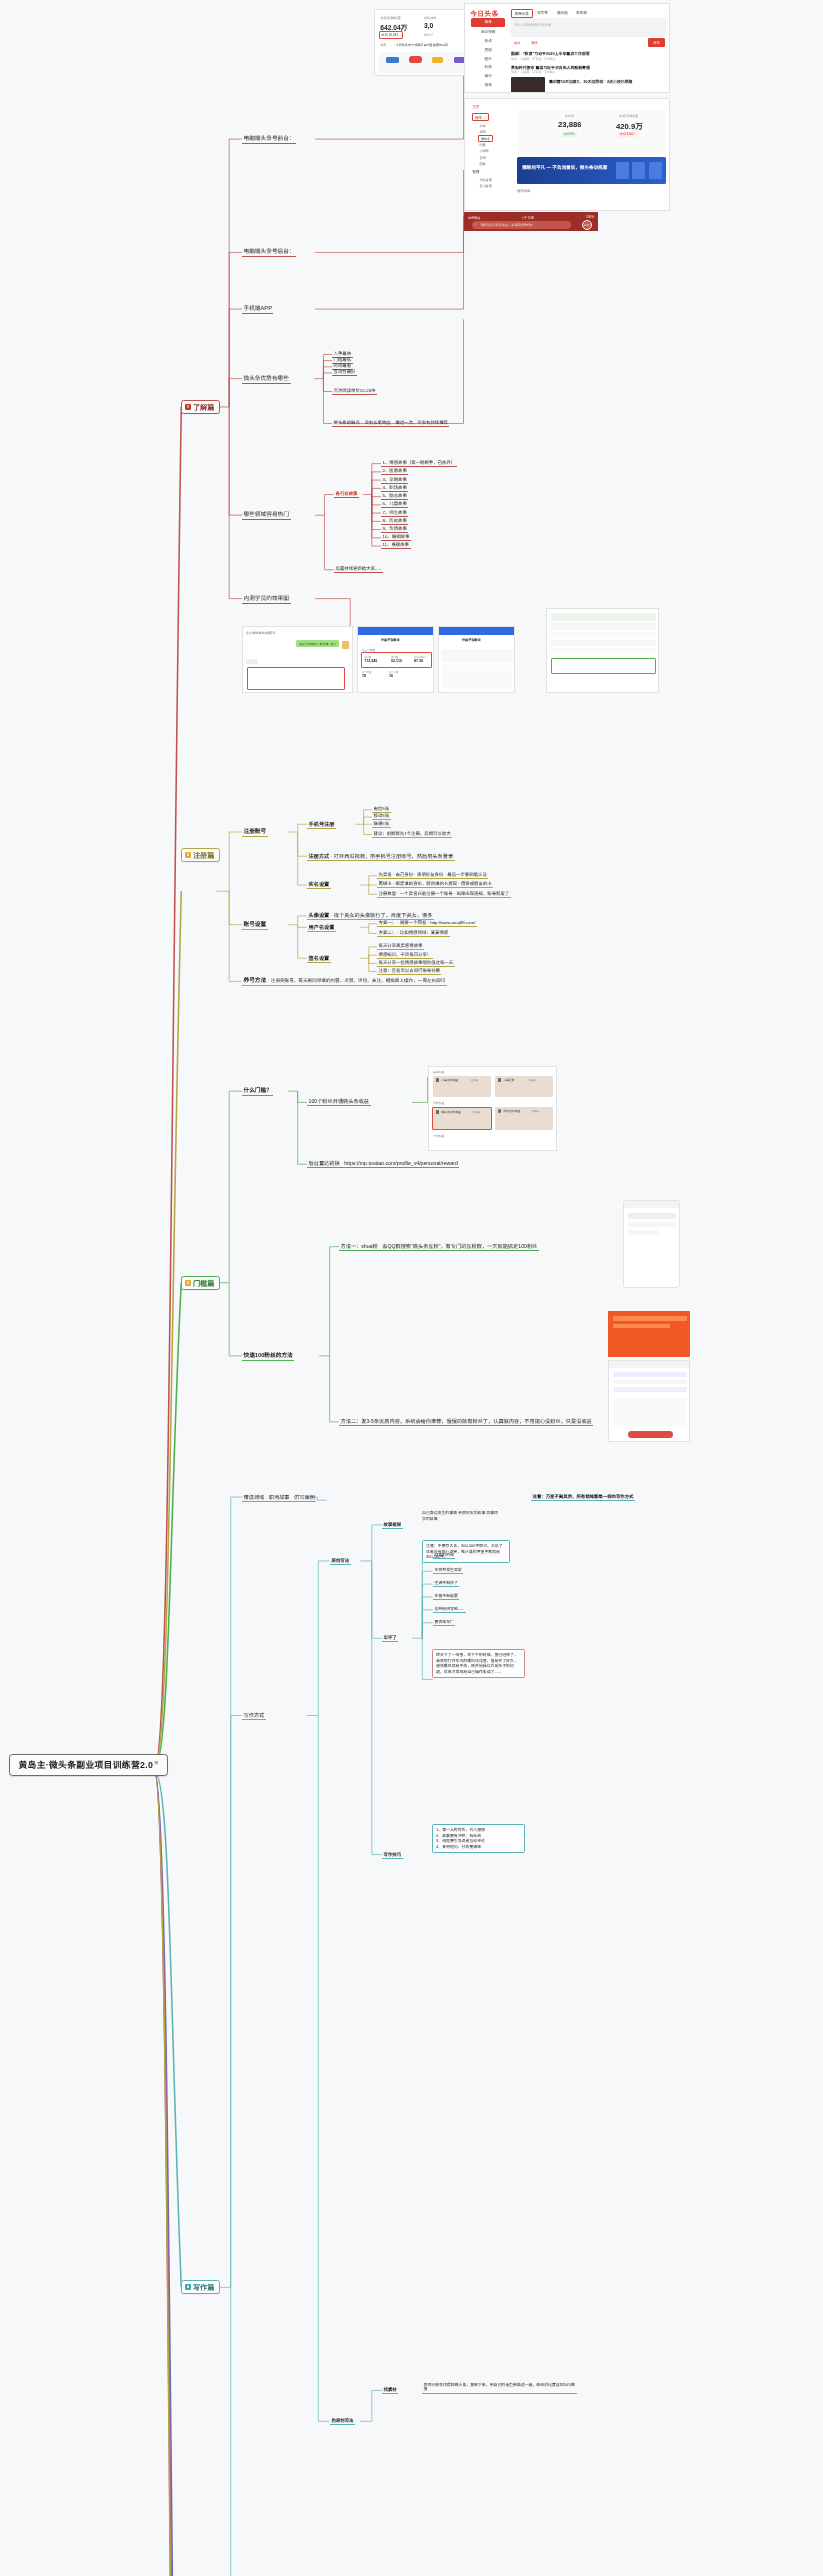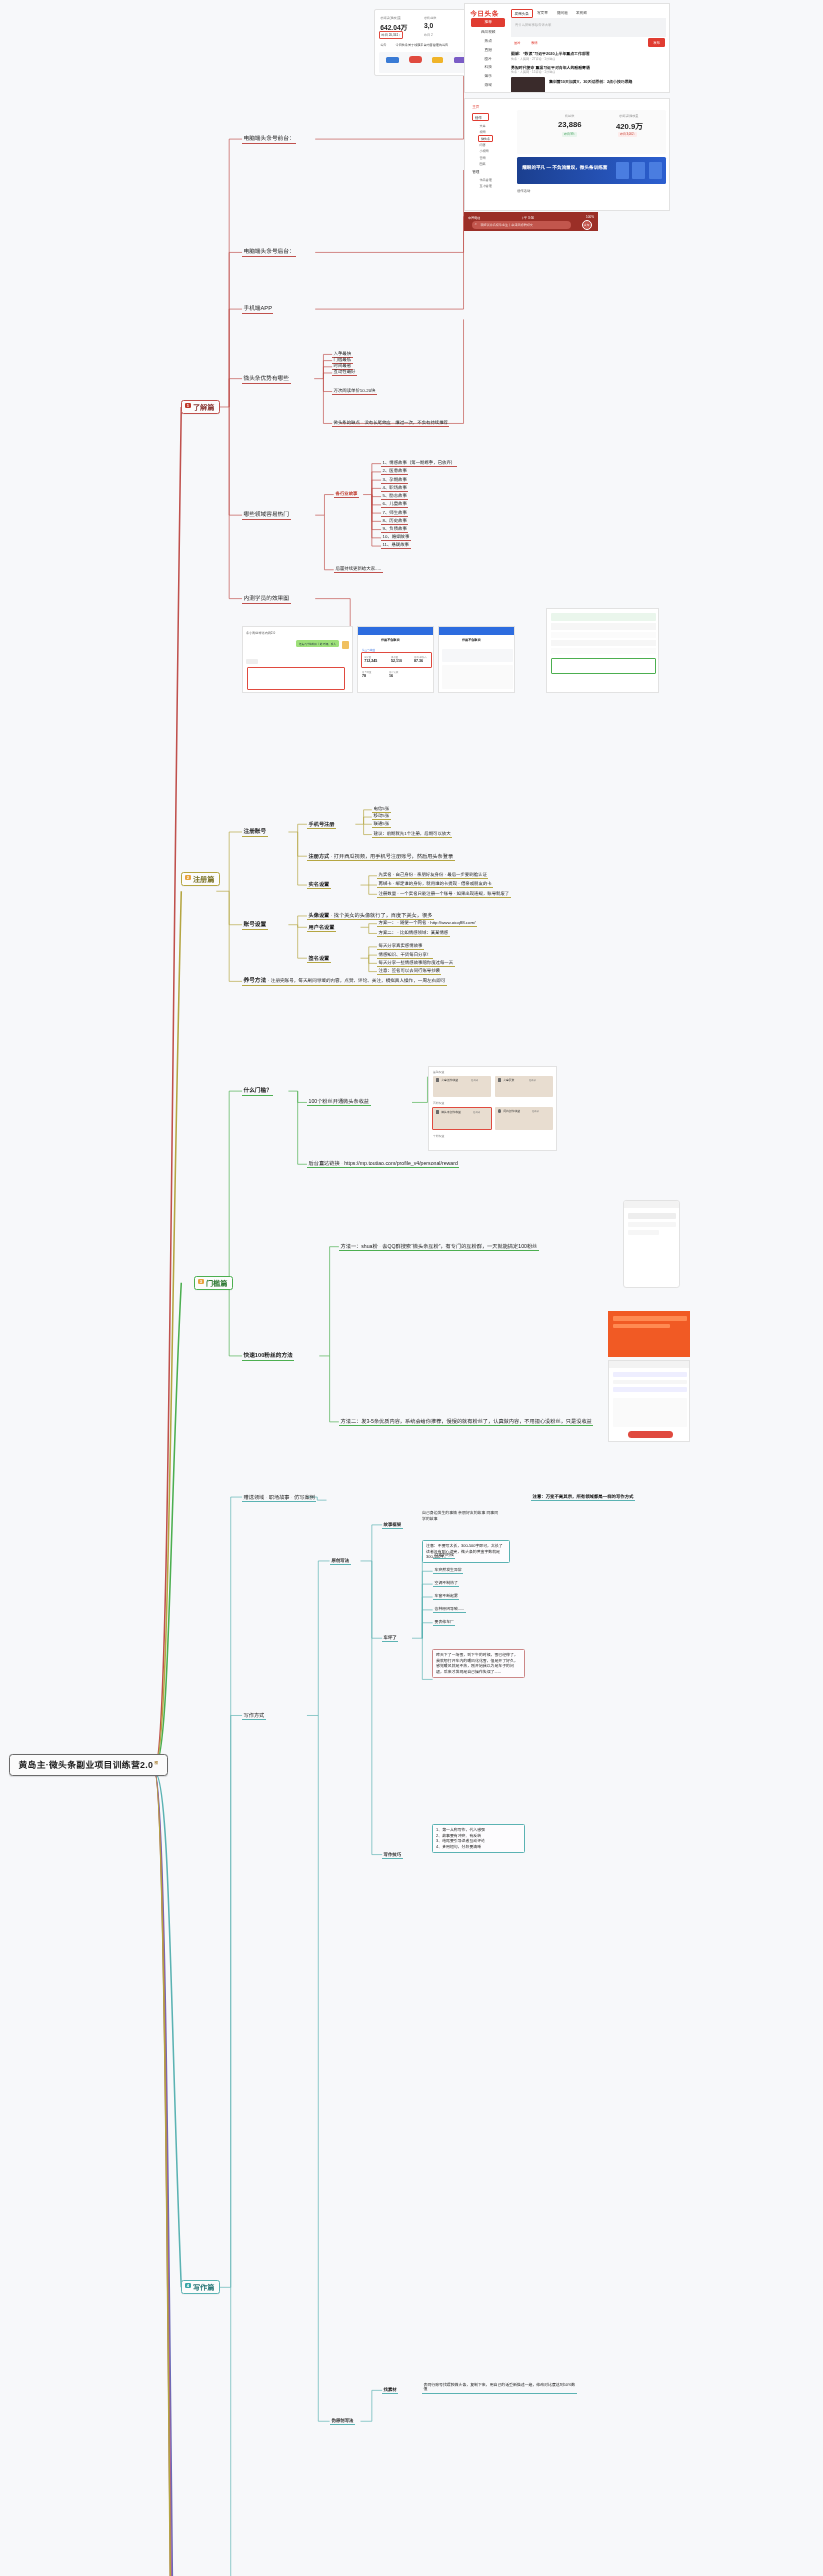--- a/index.html
+++ b/index.html
@@ -48,20 +48,21 @@
 
   
   .lv1 {
     border: 0.8px solid;
     border-radius: 2.6px;
     background: #fcfcfc;
     padding: 1.5px 4.6px 1.5px 3.1px;
     font-size: 7.2px;
     font-weight: bold;
     display: flex;
+    align-items: center;
     gap: 2.1px;
     box-shadow: 0 0.5px 0.5px rgba(0,0,0,.06);
   }
   .lv1 .num {
     display: inline-block;
     min-width: 5.7px; height: 5.7px;
     line-height: 5.7px;
     text-align: center;
     border-radius: 1.3px;
     color: #fff;
@@ -411,21 +412,21 @@
 
   <div class="shot" style="left:546px; top:608px; width:113px; height:85px;">
     <div style="position:absolute;left:4.1px;top:4.1px;width:105px;height:8.2px;background:#eaf6ec;border-radius:1px;"></div>
     <div style="position:absolute;left:4.1px;top:14.4px;width:105px;height:6.2px;background:#f6f6f6;"></div>
     <div style="position:absolute;left:4.1px;top:23px;width:105px;height:6.2px;background:#fbfbfb;"></div>
     <div style="position:absolute;left:4.1px;top:31px;width:105px;height:6.2px;background:#f6f6f6;"></div>
     <div style="position:absolute;left:4.1px;top:39px;width:105px;height:6.2px;background:#fbfbfb;"></div>
     <div style="position:absolute;left:4.1px;top:49px;width:105px;height:15.5px;border:0.7px solid #4caf50;border-radius:1px;"></div>
   </div>
 
-  <div class="node lv1" style="left:181px; top:872px; border-color:#b5a642; color:#7a7228;">
+  <div class="node lv1" style="left:181px; top:848px; border-color:#b5a642; color:#7a7228;">
     <span class="num" style="background:#e8a33d;">2</span>
     <span>注册篇</span>
   </div>
 
   <div class="node tn b" style="left:242px; top:827px; border-color:#b5a642;">注册账号</div>
   <div class="node tn s b" style="left:307px; top:820px; border-color:#b5a642;">手机号注册</div>
   <div class="node tn xs" style="left:372px; top:805px; border-color:#b5a642;">电信5张</div>
   <div class="node tn xs" style="left:372px; top:812px; border-color:#b5a642;">移动5张</div>
   <div class="node tn xs" style="left:372px; top:820px; border-color:#b5a642;">联通5张</div>
   <div class="node tn xs" style="left:372px; top:830px; border-color:#b5a642;">建议：前期就先1个注册，后期可以放大</div>
@@ -447,21 +448,21 @@
   <div class="node tn s b" style="left:307px; top:954px; border-color:#b5a642;">签名设置</div>
   <div class="node tn xs" style="left:377px; top:942px; border-color:#b5a642;">每天分享真实感情故事</div>
   <div class="node tn xs" style="left:377px; top:951px; border-color:#b5a642;">情感知识、干货每日分享！</div>
   <div class="node tn xs" style="left:377px; top:959px; border-color:#b5a642;">每天分享一些情感故事陪你度过每一天</div>
   <div class="node tn xs" style="left:377px; top:967px; border-color:#b5a642;">注意：签名可以去同行账号抄袭</div>
 
   <div class="node tn b" style="left:242px; top:976px; border-color:#b5a642;">
     <span>养号方法</span><span class="dot">·</span><span style="font-weight:normal;font-size:4.6px;">注册完账号，每天刷同领域的内容，点赞、评论、关注，模拟真人操作，一周左右即可</span>
   </div>
 
-  <div class="node lv1" style="left:194px; top:1276px; border-color:#4caf50; color:#2f7a34;">
+  <div class="node lv1" style="left:181px; top:1276px; border-color:#4caf50; color:#2f7a34;">
     <span class="num" style="background:#e8a33d;">3</span>
     <span>门槛篇</span>
   </div>
 
   <div class="node tn b" style="left:242px; top:1086px; border-color:#4caf50;">什么门槛？</div>
   <div class="node tn s" style="left:307px; top:1097px; border-color:#4caf50;">100个粉丝开通微头条收益</div>
   <div class="node tn s" style="left:307px; top:1159px; border-color:#4caf50;">
     <span>后台直达链接</span><span class="dot">·</span><span>https://mp.toutiao.com/profile_v4/personal/reward</span>
   </div>
 

